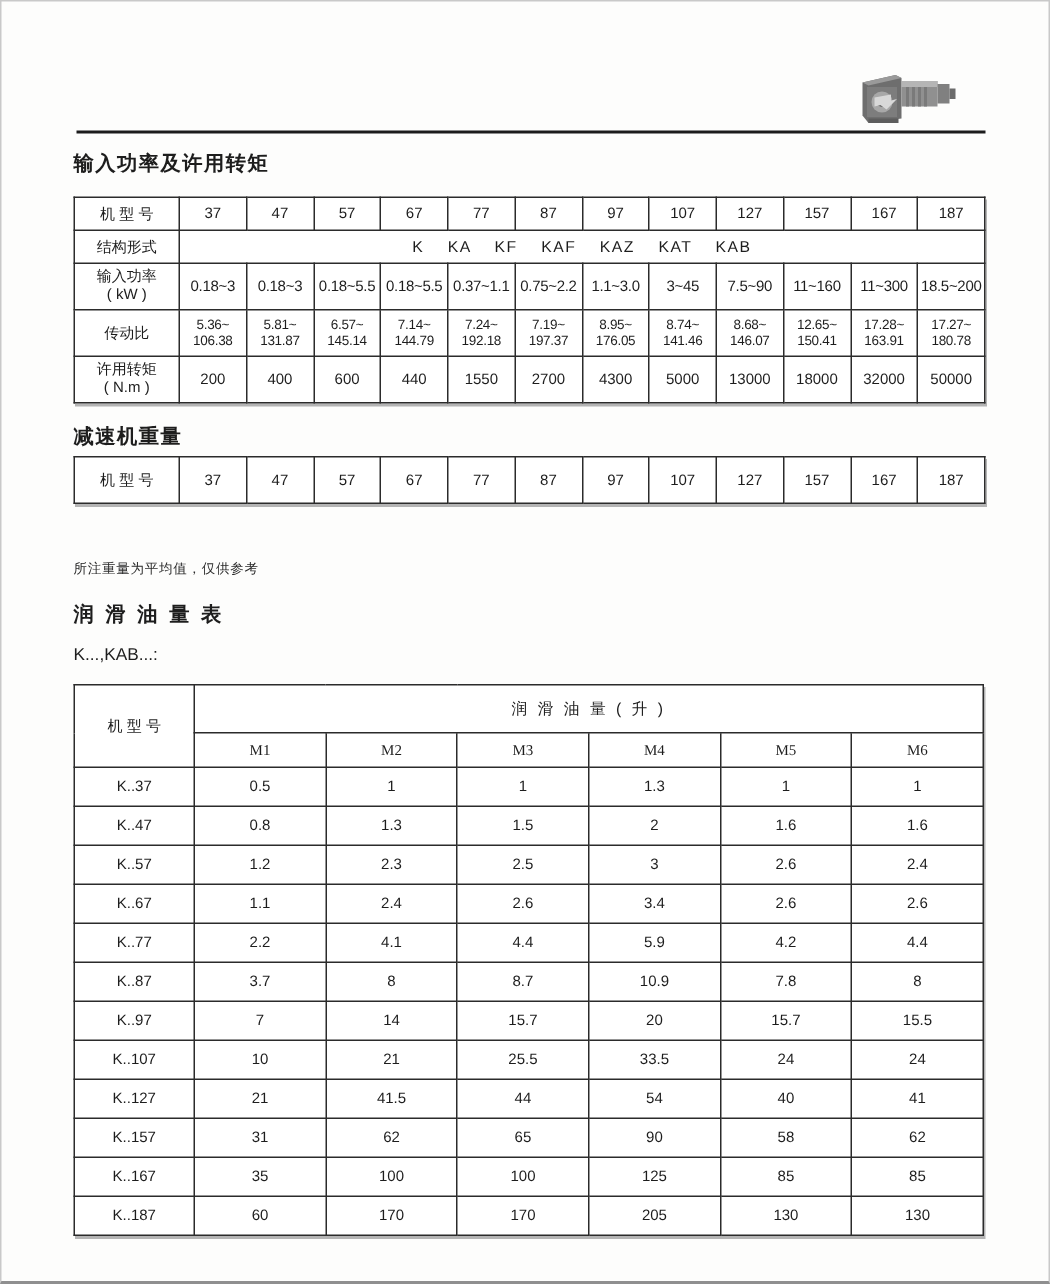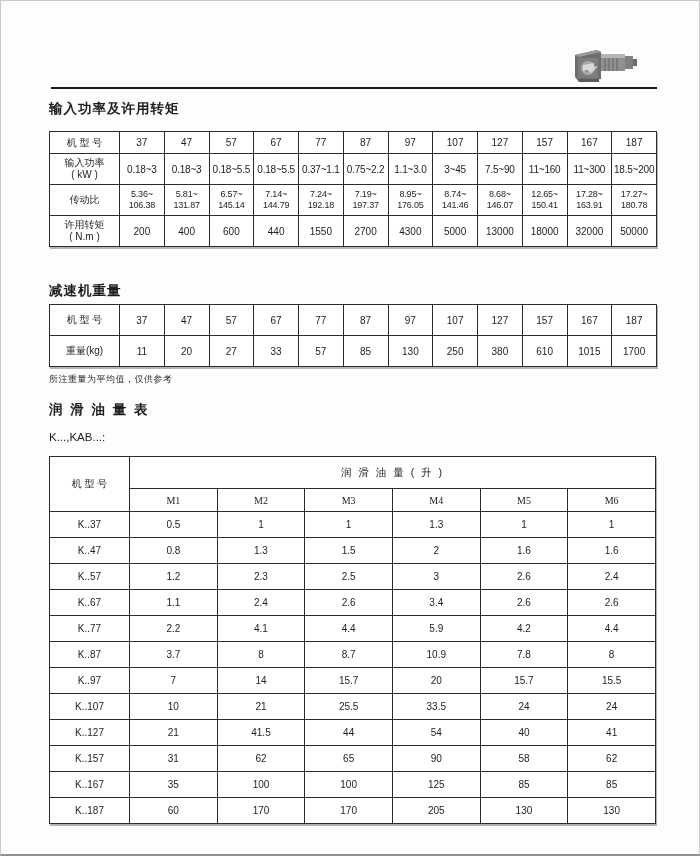--- a/index.html
+++ b/index.html
@@ -91,20 +91,24 @@
       <td>67</td>
       <td>77</td>
       <td>87</td>
       <td>97</td>
       <td>107</td>
       <td>127</td>
       <td>157</td>
       <td>167</td>
       <td>187</td>
     </tr>
+    <tr class="rh">
+      <td class="lbl">结构形式</td>
+      <td colspan="12" class="struct">K    KA    KF    KAF    KAZ    KAT    KAB</td>
+    </tr>
     <tr class="rb">
       <td class="lbl two">输入功率
 ( kW )</td>
       <td class="sm">0.18~3</td>
       <td class="sm">0.18~3</td>
       <td class="sm">0.18~5.5</td>
       <td class="sm">0.18~5.5</td>
       <td class="sm">0.37~1.1</td>
       <td class="sm">0.75~2.2</td>
       <td class="sm">1.1~3.0</td>
@@ -176,35 +180,20 @@
       <td>67</td>
       <td>77</td>
       <td>87</td>
       <td>97</td>
       <td>107</td>
       <td>127</td>
       <td>157</td>
       <td>167</td>
       <td>187</td>
     </tr>
-    <tr>
-      <td class="lbl">重量(kg)</td>
-      <td>11</td>
-      <td>20</td>
-      <td>27</td>
-      <td>33</td>
-      <td>57</td>
-      <td>85</td>
-      <td>130</td>
-      <td>250</td>
-      <td>380</td>
-      <td>610</td>
-      <td>1015</td>
-      <td>1700</td>
-    </tr>
     </tbody>
   </table>
 
   <div class="note">所注重量为平均值，仅供参考</div>
 
   <h2 class="sec-title" id="title3">润 滑 油 量 表</h2>
   <div class="subtitle">K...,KAB...:</div>
 
   <table class="t" id="table3">
     <colgroup>

